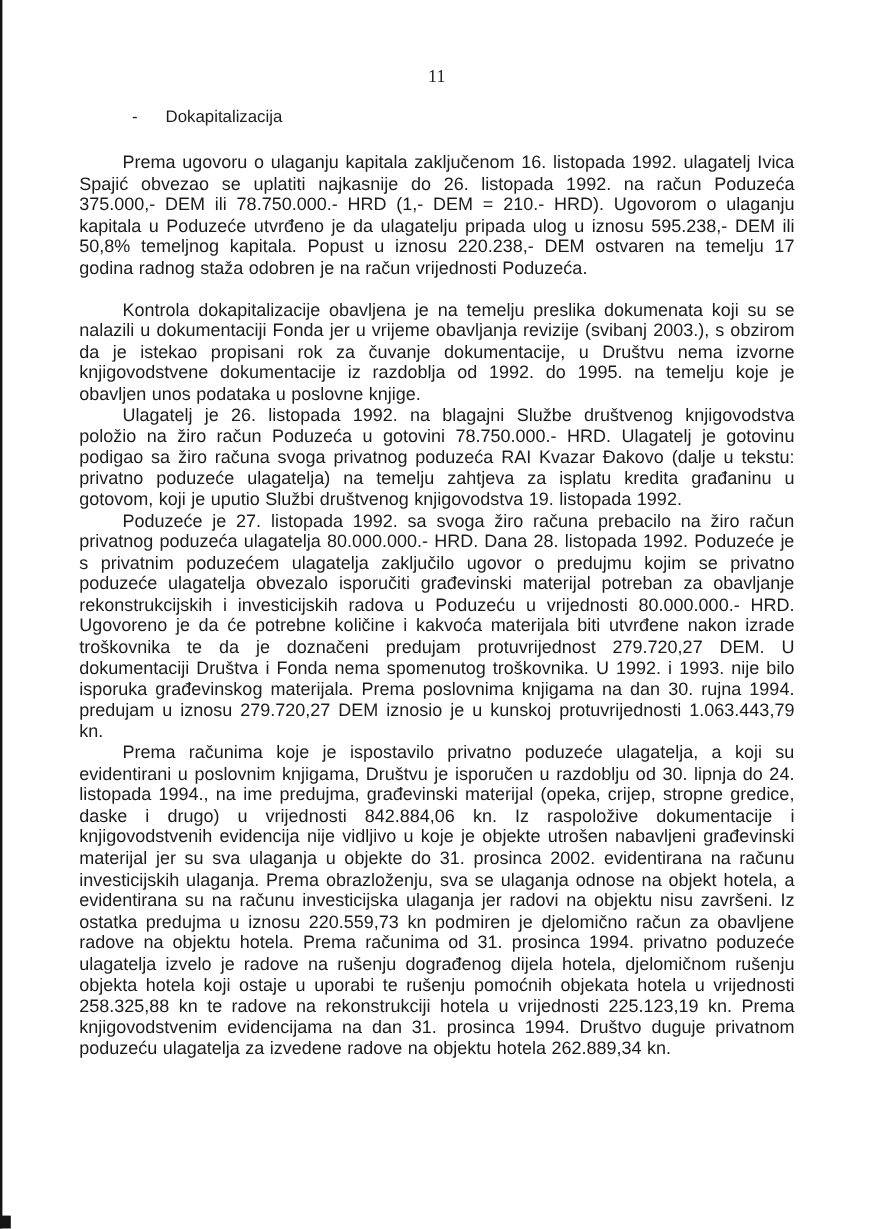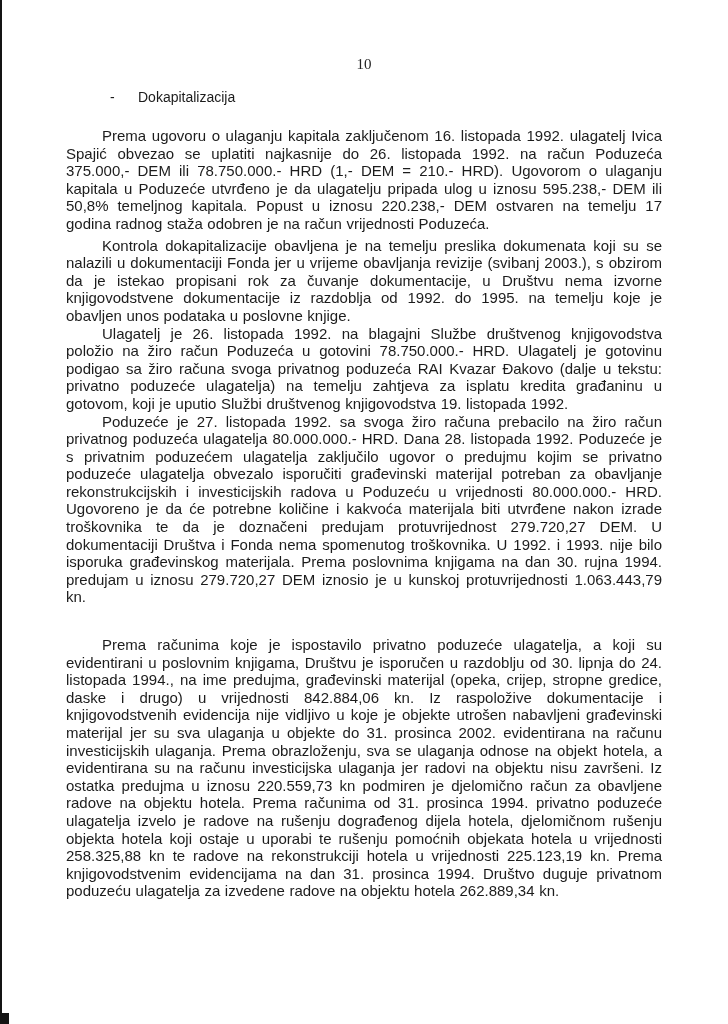--- a/index.html
+++ b/index.html
@@ -56,32 +56,32 @@
     font-family: "Liberation Sans", sans-serif;
     font-size: 15px;
     line-height: 17.6px;
     text-align: justify;
     text-indent: 36px;
     margin: 0;
     color: #1c1c1c;
     word-spacing: 0.4px;
   }
   p.para.gap-after-heading { margin-top: 22px; }
-  p.para.gap-blank-line    { margin-top: 4px; }
-  p.para.gap-large         { margin-top: 30px; }
+  p.para.gap-blank-line    { margin-top: 17px; }
+  p.para.gap-large         { }
 </style>
 </head>
 <body>
 
 <div class="page">
 
   <div class="scan-edge-line"></div>
   <div class="scan-corner-mark"></div>
 
-  <div class="page-number">10</div>
+  <div class="page-number">11</div>
 
   <div class="content">
 
     <div class="heading">
       <span class="dash">-</span>
       <span class="label">Dokapitalizacija</span>
     </div>
 
     <p class="para gap-after-heading">Prema ugovoru o ulaganju kapitala zaključenom 16. listopada 1992. ulagatelj Ivica Spajić obvezao se uplatiti najkasnije do 26. listopada 1992. na račun Poduzeća 375.000,- DEM ili 78.750.000.- HRD (1,- DEM = 210.- HRD). Ugovorom o ulaganju kapitala u Poduzeće utvrđeno je da ulagatelju pripada ulog u iznosu 595.238,- DEM ili 50,8% temeljnog kapitala. Popust u iznosu 220.238,- DEM ostvaren na temelju 17 godina radnog staža odobren je na račun vrijednosti Poduzeća.</p>
 

